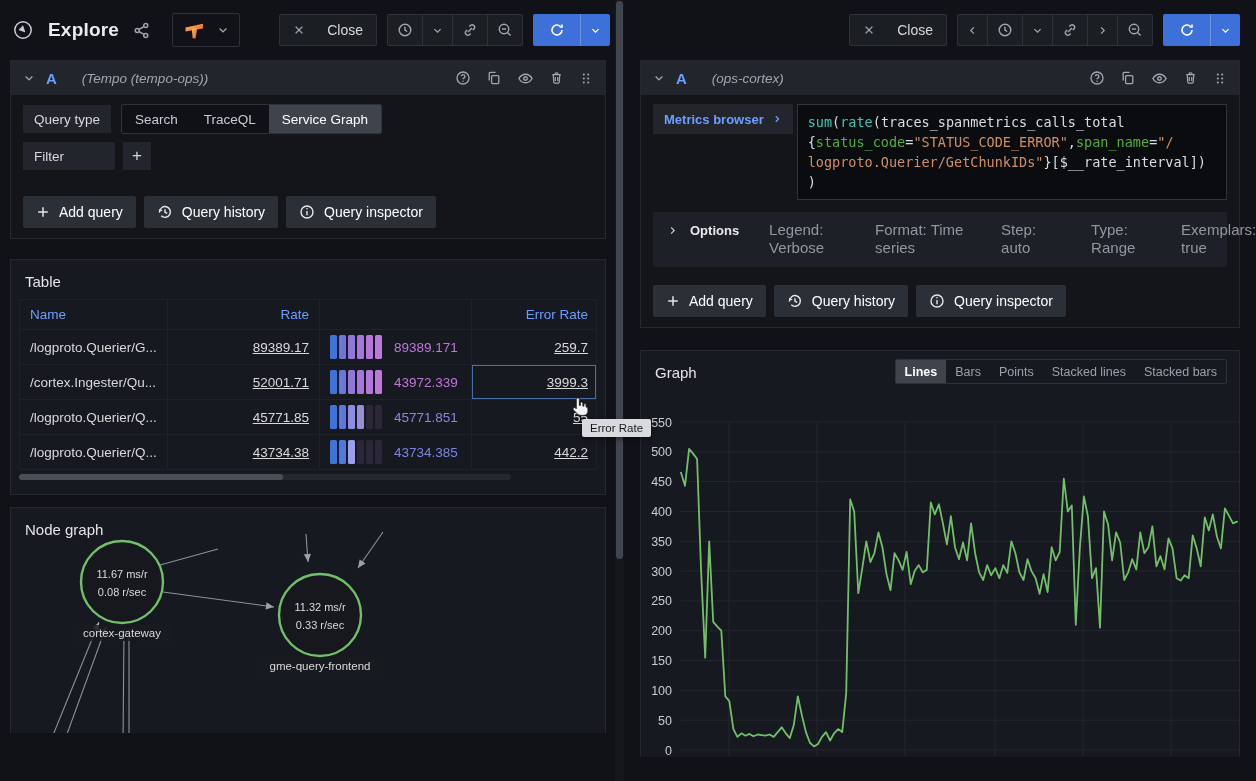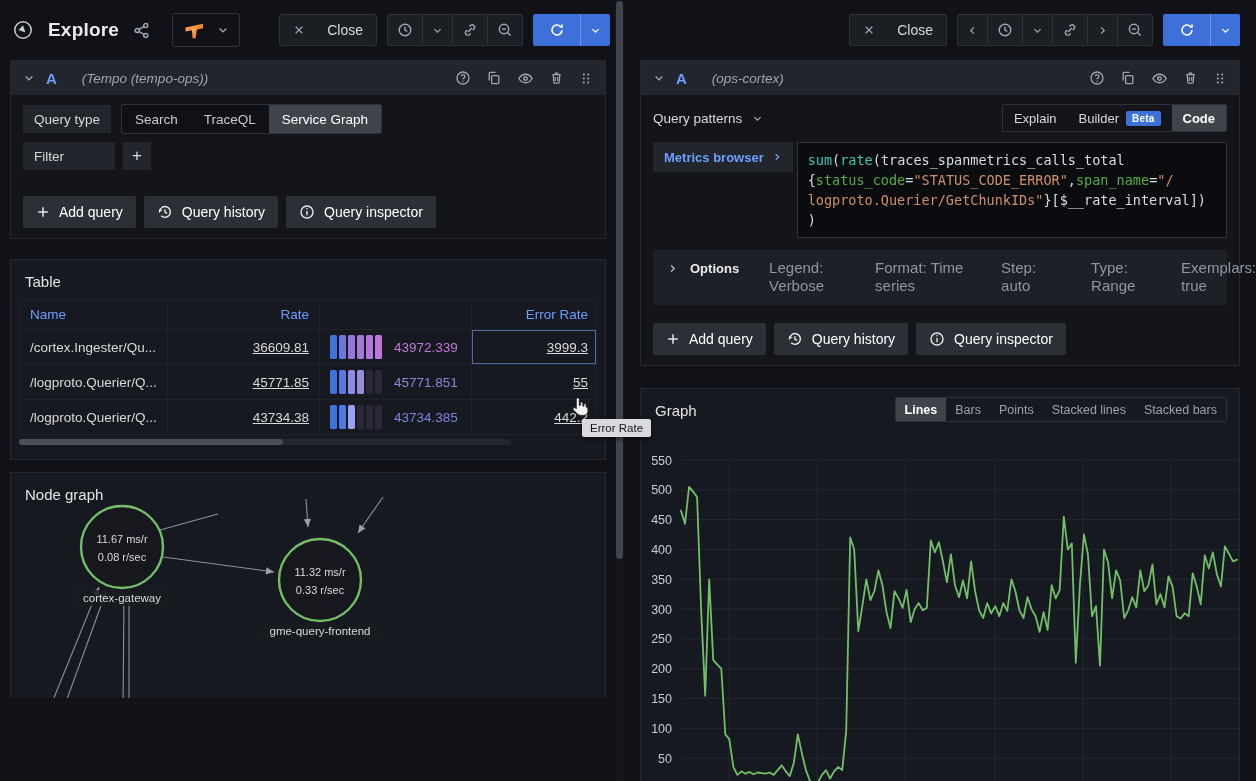--- a/index.html
+++ b/index.html
@@ -353,22 +353,40 @@
         <thead>
           <tr>
             <th class="l">Name</th>
             <th class="r">Rate</th>
             <th class="l"></th>
             <th class="r" style="padding-right:8px;">Error Rate</th>
           </tr>
         </thead>
         <tbody id="table-body">
             <tr>
+              <td class="l">/logproto.Querier/G...</td>
+              <td class="r"><span class="link">89389.17</span></td>
+              <td>
+                <span class="gauge-wrap">
+                  <span class="bars">
+                    <i style="background: rgb(61, 115, 219);"></i>
+                    <i style="background: rgb(111, 118, 219);"></i>
+                    <i style="background: rgb(147, 118, 217);"></i>
+                    <i style="background: rgb(165, 119, 217);"></i>
+                    <i style="background: rgb(178, 119, 217);"></i>
+                    <i style="background: rgb(189, 120, 217);"></i>
+                  </span>
+                  <span style="color: rgb(191, 119, 217);">89389.171</span>
+                </span>
+              </td>
+              <td class="r" style="padding-right: 8px;"><span class="link">259.7</span></td>
+            </tr>
+            <tr>
               <td class="l">/cortex.Ingester/Qu...</td>
-              <td class="r"><span class="link">36609.81</span></td>
+              <td class="r"><span class="link">52001.71</span></td>
               <td>
                 <span class="gauge-wrap">
                   <span class="bars">
                     <i style="background: rgb(61, 115, 219);"></i>
                     <i style="background: rgb(111, 118, 219);"></i>
                     <i style="background: rgb(147, 118, 217);"></i>
                     <i style="background: rgb(165, 119, 217);"></i>
                     <i style="background: rgb(178, 119, 217);"></i>
                     <i style="background: rgb(189, 120, 217);"></i>
                   </span>
@@ -581,42 +599,20 @@
                 <circle cx="10.5" cy="3.5" r="1.2"></circle>
                 <circle cx="5.5" cy="8" r="1.2"></circle>
                 <circle cx="10.5" cy="8" r="1.2"></circle>
                 <circle cx="5.5" cy="12.5" r="1.2"></circle>
                 <circle cx="10.5" cy="12.5" r="1.2"></circle>
               </svg>
           </span>
         </span>
       </div>
       <div class="q-body">
-        <div class="patterns-row">
-          <button class="patterns-btn">
-            <span>Query patterns</span>
-            <span class="icon">
-              <svg width="11" height="11" viewBox="0 0 16 16" fill="none" stroke="#9fa7b3" stroke-width="1.8">
-                  <polyline points="3.5,6 8,10.5 12.5,6"></polyline>
-                </svg>
-            </span>
-          </button>
-          <div class="mode-group" id="editor-modes">
-              <span class="opt">
-                <span>Explain</span>
-              </span>
-              <span class="opt">
-                <span>Builder</span>
-                <span class="beta">Beta</span>
-              </span>
-              <span class="opt sel">
-                <span>Code</span>
-              </span>
-            </div>
-        </div>
         <div class="editor-row">
           <button class="metrics-browser">
             <span>Metrics browser</span>
             <span class="icon" style="color:#6e9fff">
               <svg width="10" height="10" viewBox="0 0 16 16" fill="none" stroke="currentColor" stroke-width="2">
                   <polyline points="6,3.5 10.5,8 6,12.5"></polyline>
                 </svg>
             </span>
           </button>
           <div class="code" id="promql-code"><div><span class="fn">sum</span><span class="p">(</span><span class="fn">rate</span><span class="p">(</span><span class="plain">traces_spanmetrics_calls_total</span></div><div><span class="p">{</span><span class="label">status_code</span><span class="p">=</span><span class="str">"STATUS_CODE_ERROR"</span><span class="p">,</span><span class="label">span_name</span><span class="p">=</span><span class="str">"/</span></div><div><span class="str">logproto.Querier/GetChunkIDs"</span><span class="p">}</span><span class="plain">[$__rate_interval])</span></div><div><span class="p">)</span></div></div>

